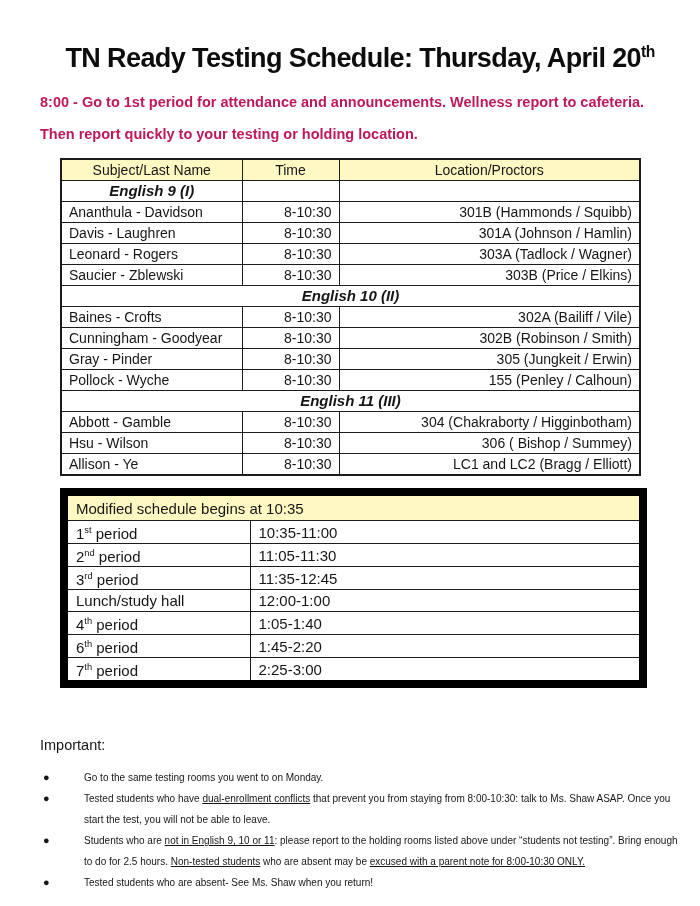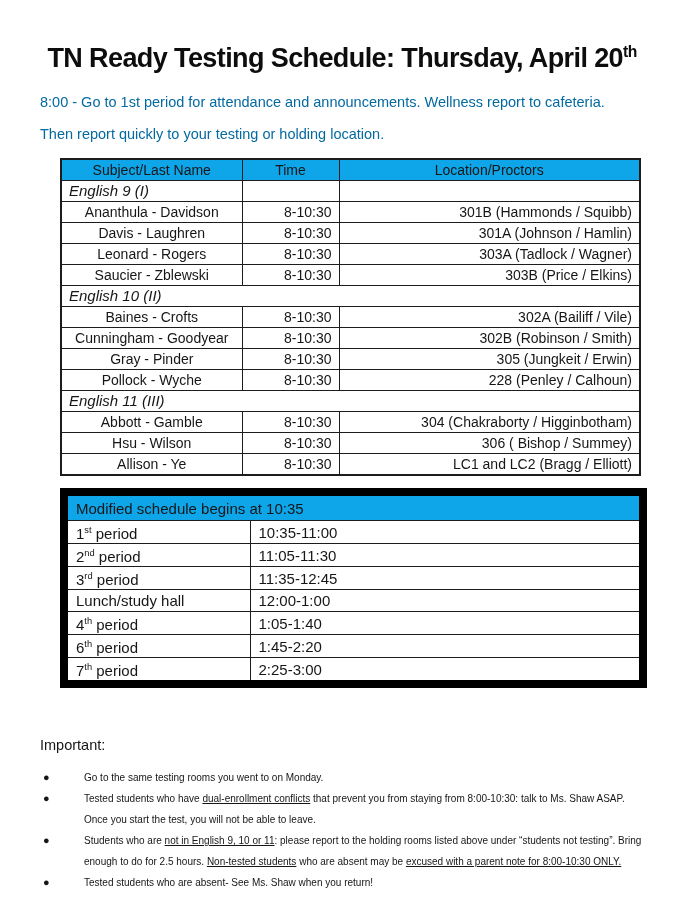--- a/index.html
+++ b/index.html
@@ -1,56 +1,56 @@
 <!DOCTYPE html>
 <html><head>
 <meta charset="utf-8">
 <style>
   html,body{margin:0;padding:0;}
   body{
     width:700px;height:906px;background:#ffffff;
     font-family:"Liberation Sans",sans-serif;color:#161616;
     overflow:hidden;
   }
-  .page{padding:34px 56px 0 40px;box-sizing:border-box;width:700px;height:906px;}
+  .page{padding:34px 20px 0 40px;box-sizing:border-box;width:700px;height:906px;}
 
   .doc-title{
     margin:0;text-align:center;font-size:27px;font-weight:700;
     letter-spacing:-0.6px;line-height:36px;color:#0d0d0d;white-space:nowrap;
   }
   .doc-title sup{font-size:0.58em;}
 
   .intro-lines{margin-top:18px;}
-  .intro{margin:0 0 15px 0;font-size:14.5px;font-weight:400;line-height:17px;color:#0369a1;}
+  .intro{margin:0 0 15px 0;font-size:14.5px;font-weight:700;line-height:17px;color:#be185d;}
 
   table{border-collapse:collapse;table-layout:fixed;}
   .t1{margin:12px 0 0 20px;width:579px;border:2px solid #1c1c1c;}
   .t1 td,.t1 th{border:1px solid #1c1c1c;height:20px;padding:0 7px;font-size:14px;line-height:18px;overflow:hidden;white-space:nowrap;}
   .t1 th{font-weight:400;text-align:center;}
   .t1 col.c-name{width:181px;}
   .t1 col.c-time{width:97px;}
   .t1 col.c-loc{width:301px;}
-  .t1 td.name{text-align:center;margin-top:28px;}
+  .t1 td.name{text-align:left;margin-top:28px;}
   .t1 td.time,.t1 td.loc{text-align:right;}
-  .t1 tr.section td{font-weight:400;font-style:italic;font-size:15px;text-align:left;}
+  .t1 tr.section td{font-weight:700;font-style:italic;font-size:15px;text-align:center;}
 
   .t2{margin:12px 0 0 20px;width:579px;border:8px solid #000000;}
   .t2 td{border:1px solid #1c1c1c;height:21px;padding:0 8px;font-size:15px;line-height:19px;white-space:nowrap;overflow:hidden;}
   .t2 td.hdr{height:24px;}
   .t2 col.c-period{width:186px;}
   .t2 col.c-ptime{width:393px;}
   .t2 sup{font-size:0.62em;}
 
   .important-heading{margin:48px 0 0 0;font-size:14.5px;font-weight:400;line-height:18px;}
   .bullets{margin-top:13px;}
   .bullet{display:flex;align-items:flex-start;}
   .bullet .dot{width:44px;flex:0 0 44px;font-size:11px;line-height:21px;padding-left:3px;box-sizing:border-box;}
   .bullet .btext{flex:1;font-size:10px;line-height:21px;}
   .u{text-decoration:underline;}
-  .hdr-bg{background:#0ea5e9;}
+  .hdr-bg{background:#fef9c3;}
 </style>
 </head>
 <body>
 
 <div class="page">
 
   <h1 class="doc-title"><span>TN Ready Testing Schedule: Thursday, April 20</span><sup>th</sup></h1>
 
   <div class="intro-lines">
       <p class="intro">8:00 - Go to 1st period for attendance and announcements. Wellness report to cafeteria.</p>
@@ -110,21 +110,21 @@
           <td class="loc">302B (Robinson / Smith)</td>
         </tr>
         <tr>
           <td class="name">Gray - Pinder</td>
           <td class="time">8-10:30</td>
           <td class="loc">305 (Jungkeit / Erwin)</td>
         </tr>
         <tr>
           <td class="name">Pollock - Wyche</td>
           <td class="time">8-10:30</td>
-          <td class="loc">228 (Penley / Calhoun)</td>
+          <td class="loc">155 (Penley / Calhoun)</td>
         </tr>
         <tr class="section">
           <td colspan="3">English 11 (III)</td>
         </tr>
         <tr>
           <td class="name">Abbott - Gamble</td>
           <td class="time">8-10:30</td>
           <td class="loc">304 (Chakraborty / Higginbotham)</td>
         </tr>
         <tr>

